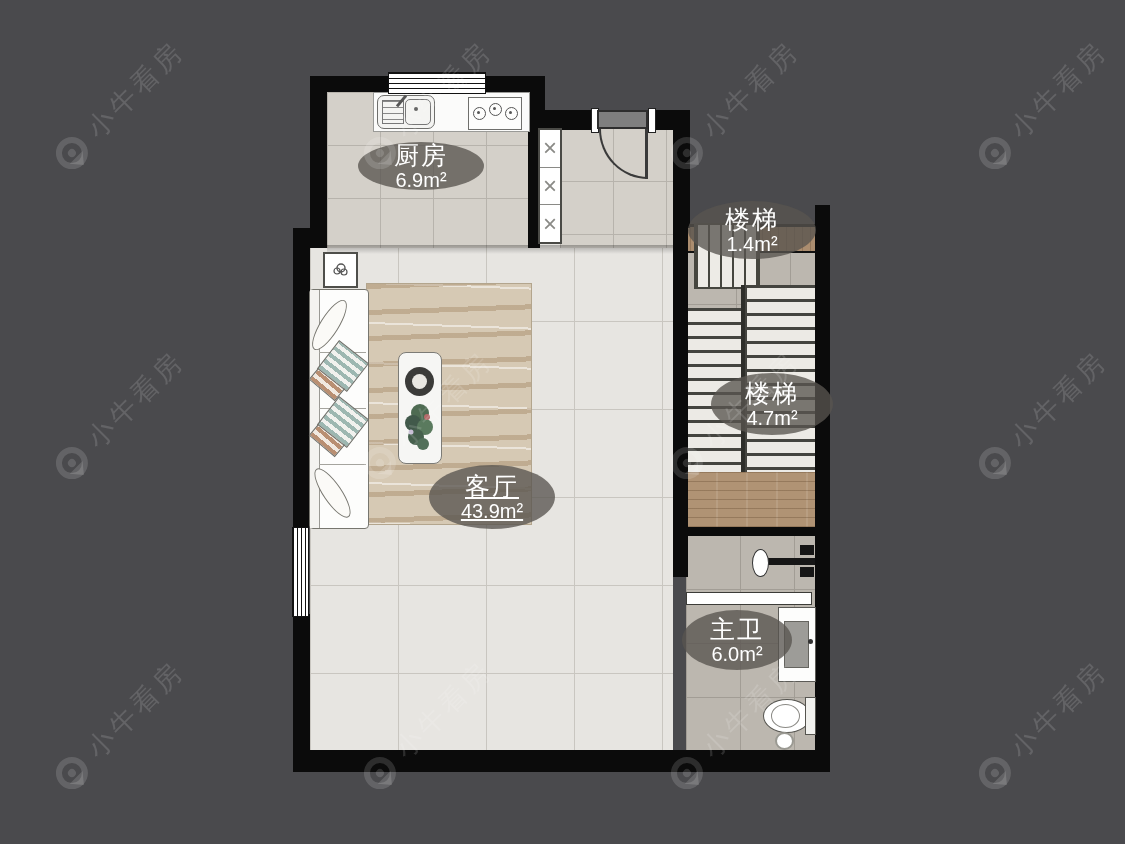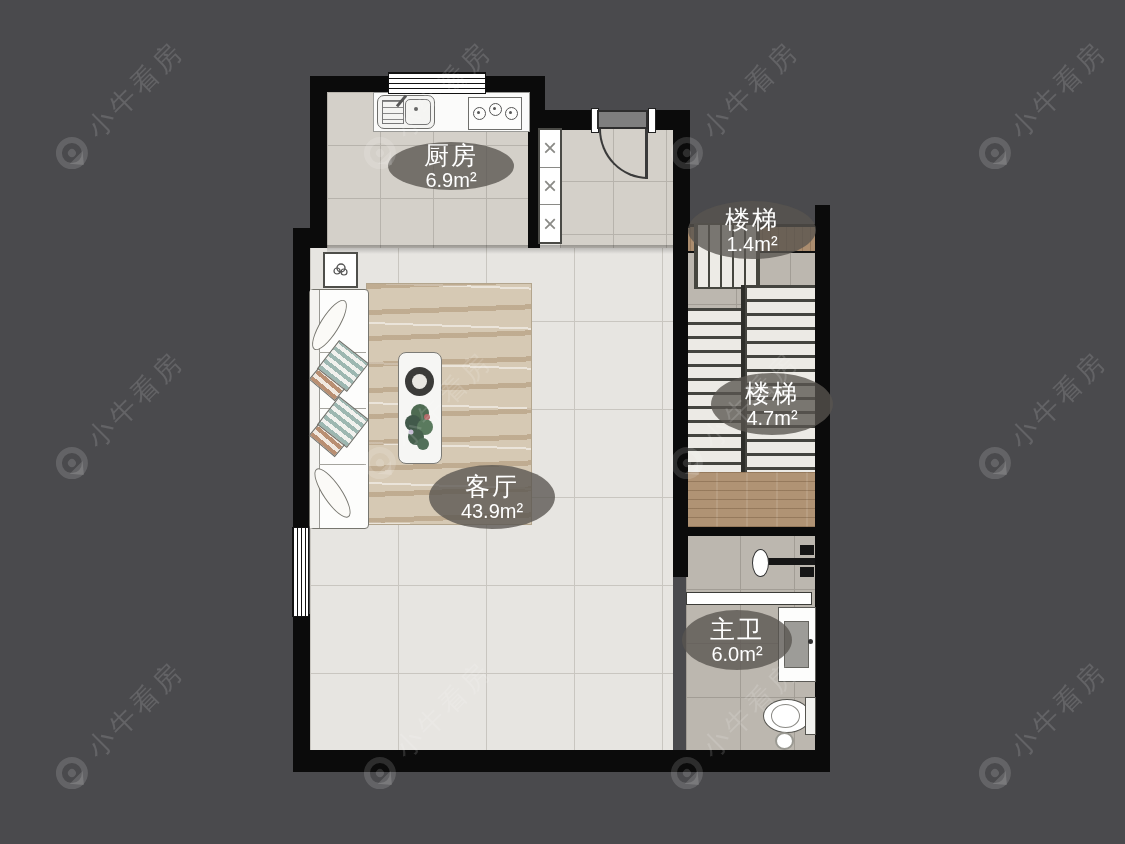--- a/index.html
+++ b/index.html
@@ -197,33 +197,33 @@
   <div class="shower-head z4" style="left:752px;top:549px;width:15px;height:26px;"></div>
   <div class="partition z4" style="left:686px;top:592px;width:124px;height:11px;"></div>
   <div class="vanity z4" style="left:778px;top:607px;width:36px;height:73px;">
     <span class="bowl2"></span>
     <span class="tap"></span>
   </div>
   <div class="toilet z4" style="left:763px;top:699px;width:46px;height:32px;"></div>
   <div class="tank z4" style="left:805px;top:697px;width:9px;height:36px;"></div>
   <div class="drain z4" style="left:775px;top:732px;width:15px;height:14px;"></div>
 
-  <div class="bubble z5" style="left:451px;top:166px;width:126px;height:48px;">
+  <div class="bubble z5" style="left:421px;top:166px;width:126px;height:48px;">
     <span class="rname">厨房</span>
     <span class="rarea">6.9m²</span>
   </div>
   <div class="bubble z5" style="left:752px;top:230px;width:128px;height:58px;">
     <span class="rname">楼梯</span>
     <span class="rarea">1.4m²</span>
   </div>
   <div class="bubble z5" style="left:772px;top:404px;width:122px;height:62px;">
     <span class="rname">楼梯</span>
     <span class="rarea">4.7m²</span>
   </div>
-  <div class="bubble z5" style="left:492px;top:497px;width:126px;height:64px;">
+  <div class="bubble z5" style="left:492px;top:497px;width:126px;height:64px;text-decoration:underline;">
     <span class="rname">客厅</span>
     <span class="rarea">43.9m²</span>
   </div>
   <div class="bubble z5" style="left:737px;top:640px;width:110px;height:60px;align-items:center;">
     <span class="rname">主卫</span>
     <span class="rarea">6.0m²</span>
   </div>
 
   <div class="wm" style="left:120px;top:105px;">
       <i class="wm-ico"></i>

